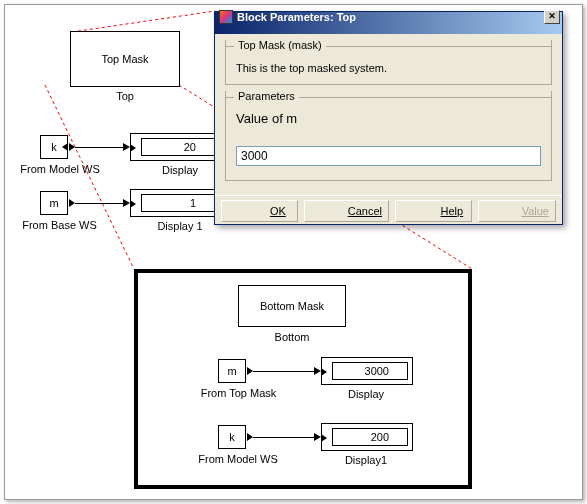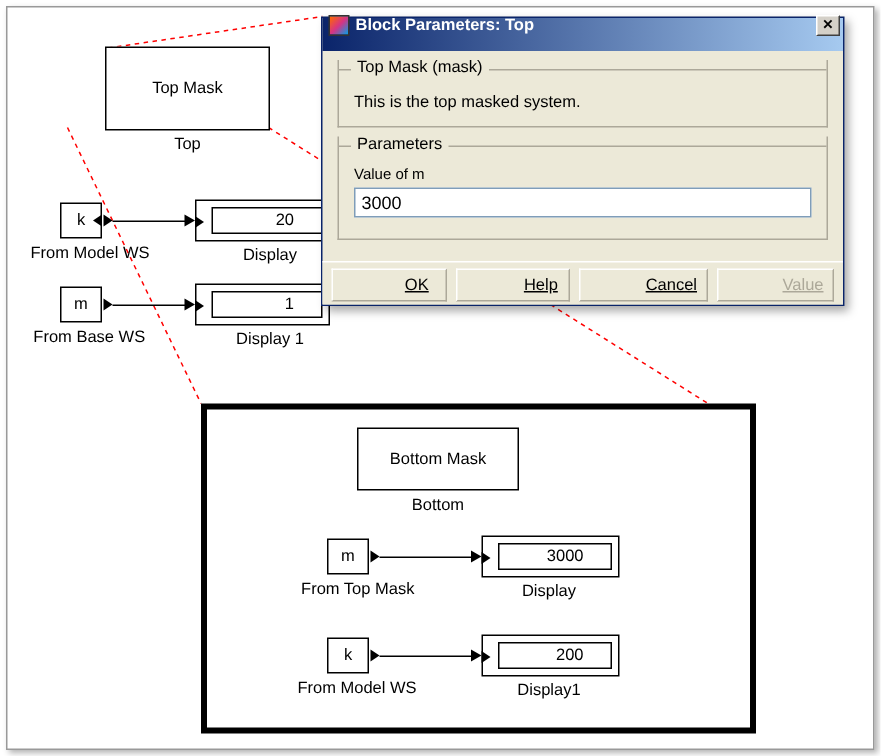--- a/index.html
+++ b/index.html
@@ -147,22 +147,22 @@
     left: 8px;
     background: #ece9d8;
     padding: 0 4px;
     font-size: 11px;
   }
   .desc-text {
     font-size: 11px;
     margin-top: 4px;
   }
   .field-label {
-    font-size: 10px;
-    margin: 2px 0 3px 0;
+    font-size: 13px;
+    margin: 2px 0 20px 0;
   }
   .text-input {
     width: 100%;
     height: 20px;
     border: 1px solid #7f9db9;
     background: #fff;
     padding: 1px 4px;
     font-size: 12px;
     font-family: Tahoma, Arial;
   }
@@ -240,21 +240,21 @@
   <div class="arrow-line" style="left:70px; top:198px; width:52px;"></div>
   <div class="arrow-head" style="left:118px; top:194px;"></div>
   <div class="display-block" style="left:125px; top:184px; width:90px; height:28px;">
     <div class="port-tri-left" style="left:-1px; top:10px; transform:scaleX(-1); border-left:none; border-right:6px solid #000;"></div>
     <div class="display-inner">
         <span>1</span>
       </div>
   </div>
   <div class="sl-label" style="left:125px; top:215px; width:100px;">Display 1</div>
 
-  <div class="detail-frame" style="left:129px; top:264px; width:370px; height:220px;">
+  <div class="detail-frame" style="left:129px; top:264px; width:338px; height:220px;">
 
     <div class="sl-block" style="left:100px; top:12px; width:108px; height:42px;">
       <span>Bottom Mask</span>
     </div>
     <div class="sl-label" style="left:100px; top:58px; width:108px;">Bottom</div>
 
     <div class="sl-block" style="left:80px; top:86px; width:28px; height:24px;">
       <span>m</span>
     </div>
     <div class="port-tri-left" style="left:109px; top:94px;"></div>
@@ -299,19 +299,19 @@
       </div>
       <div class="groupbox" style="padding-bottom:14px;">
         <div class="groupbox-top"></div>
         <div class="groupbox-legend">Parameters</div>
         <div class="field-label">Value of m</div>
         <input type="text" class="text-input" value="3000" style="">
       </div>
     </div>
     <div class="button-row">
       <button class="win-btn">OK</button>
+      <button class="win-btn">Cancel</button>
       <button class="win-btn">Help</button>
-      <button class="win-btn">Cancel</button>
       <button class="win-btn" disabled="">Value</button>
     </div>
   </div>
 
 </div>
 
 </body></html>

